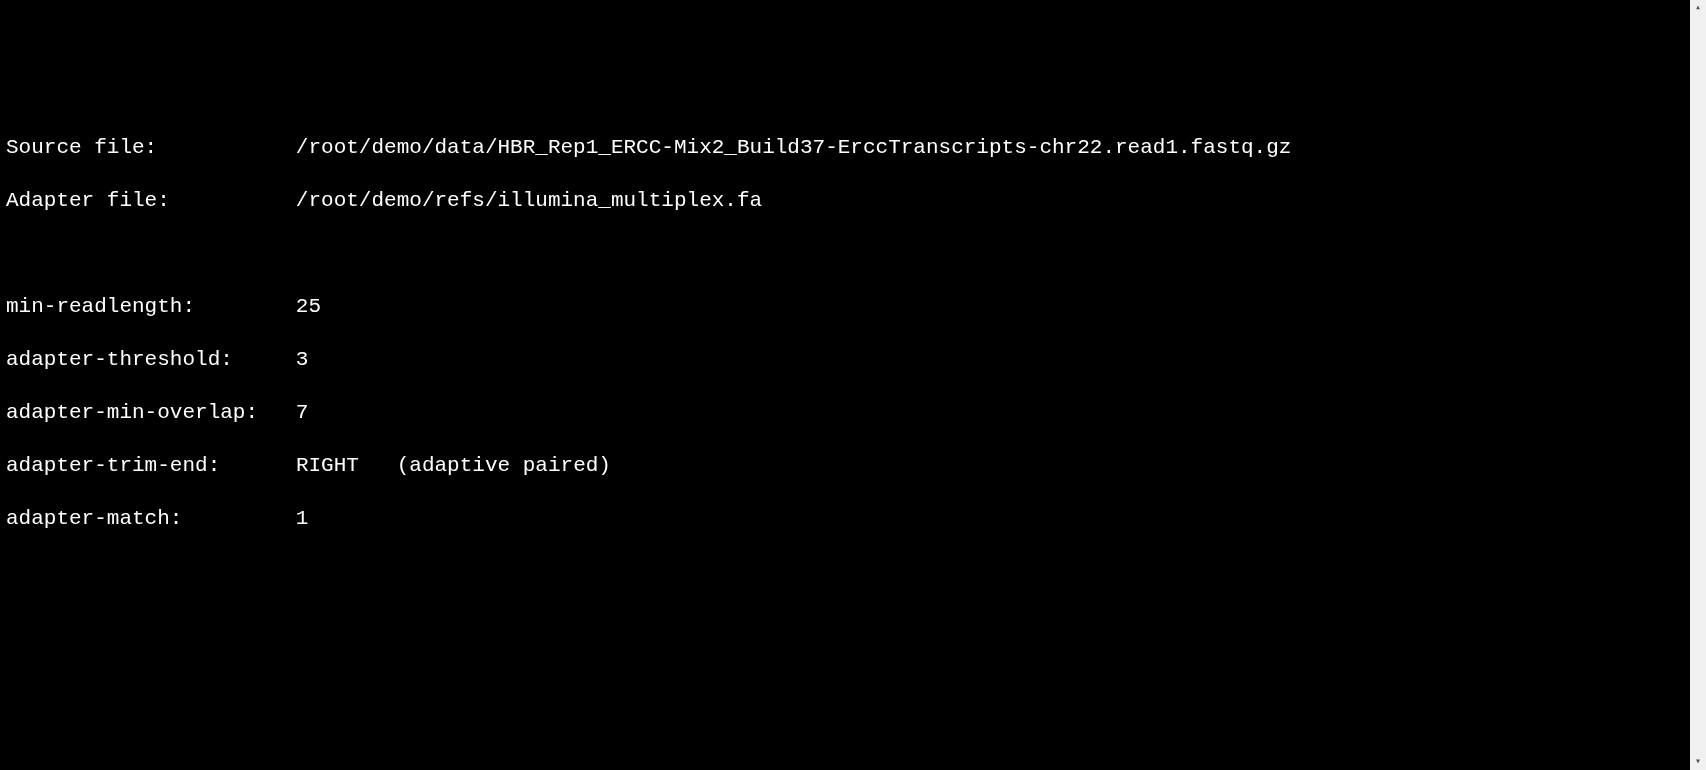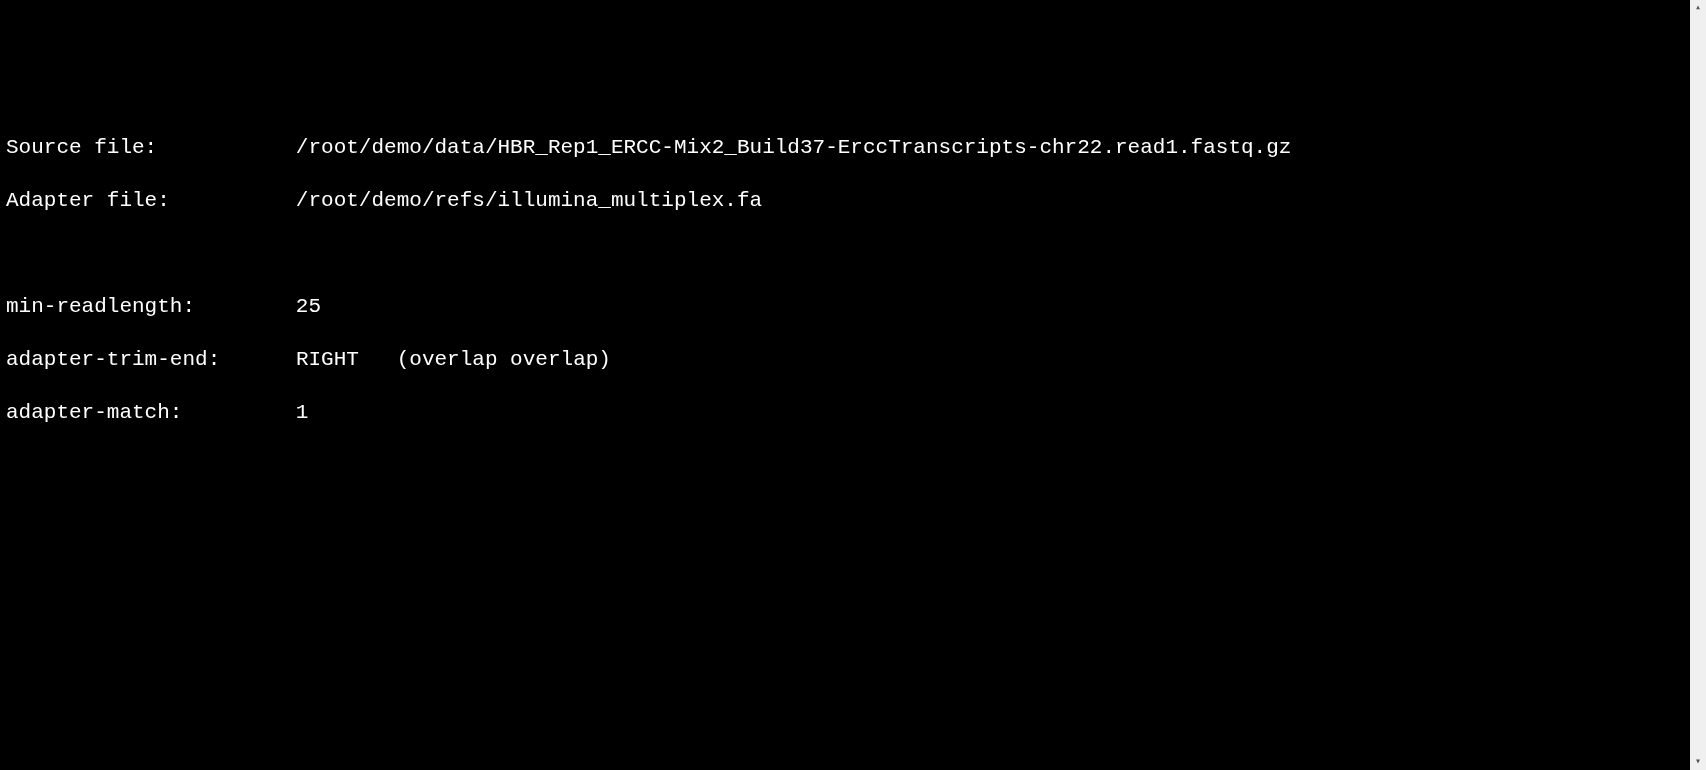--- a/index.html
+++ b/index.html
@@ -44,21 +44,23 @@
 </head>
 <body>
 
 
 
 <div class="terminal">
 <span class="line"><span>Source file:</span>           <span>/root/demo/data/HBR_Rep1_ERCC-Mix2_Build37-ErccTranscripts-chr22.read1.fastq.gz</span></span>
 <span class="line"><span>Adapter file:</span>          <span>/root/demo/refs/illumina_multiplex.fa</span></span>
 <span class="line"> </span>
 <span class="line"><span>min-readlength:</span>        <span>25</span></span>
-<span class="line"><span>adapter-trim-end:</span>      <span>RIGHT</span>   <span>(overlap overlap)</span></span>
+<span class="line"><span>adapter-threshold:</span>     <span>3</span></span>
+<span class="line"><span>adapter-min-overlap:</span>   <span>7</span></span>
+<span class="line"><span>adapter-trim-end:</span>      <span>RIGHT</span>   <span>(adaptive paired)</span></span>
 <span class="line"><span>adapter-match:</span>         <span>1</span></span>
 
 
 
 
 
 
 
 
 

